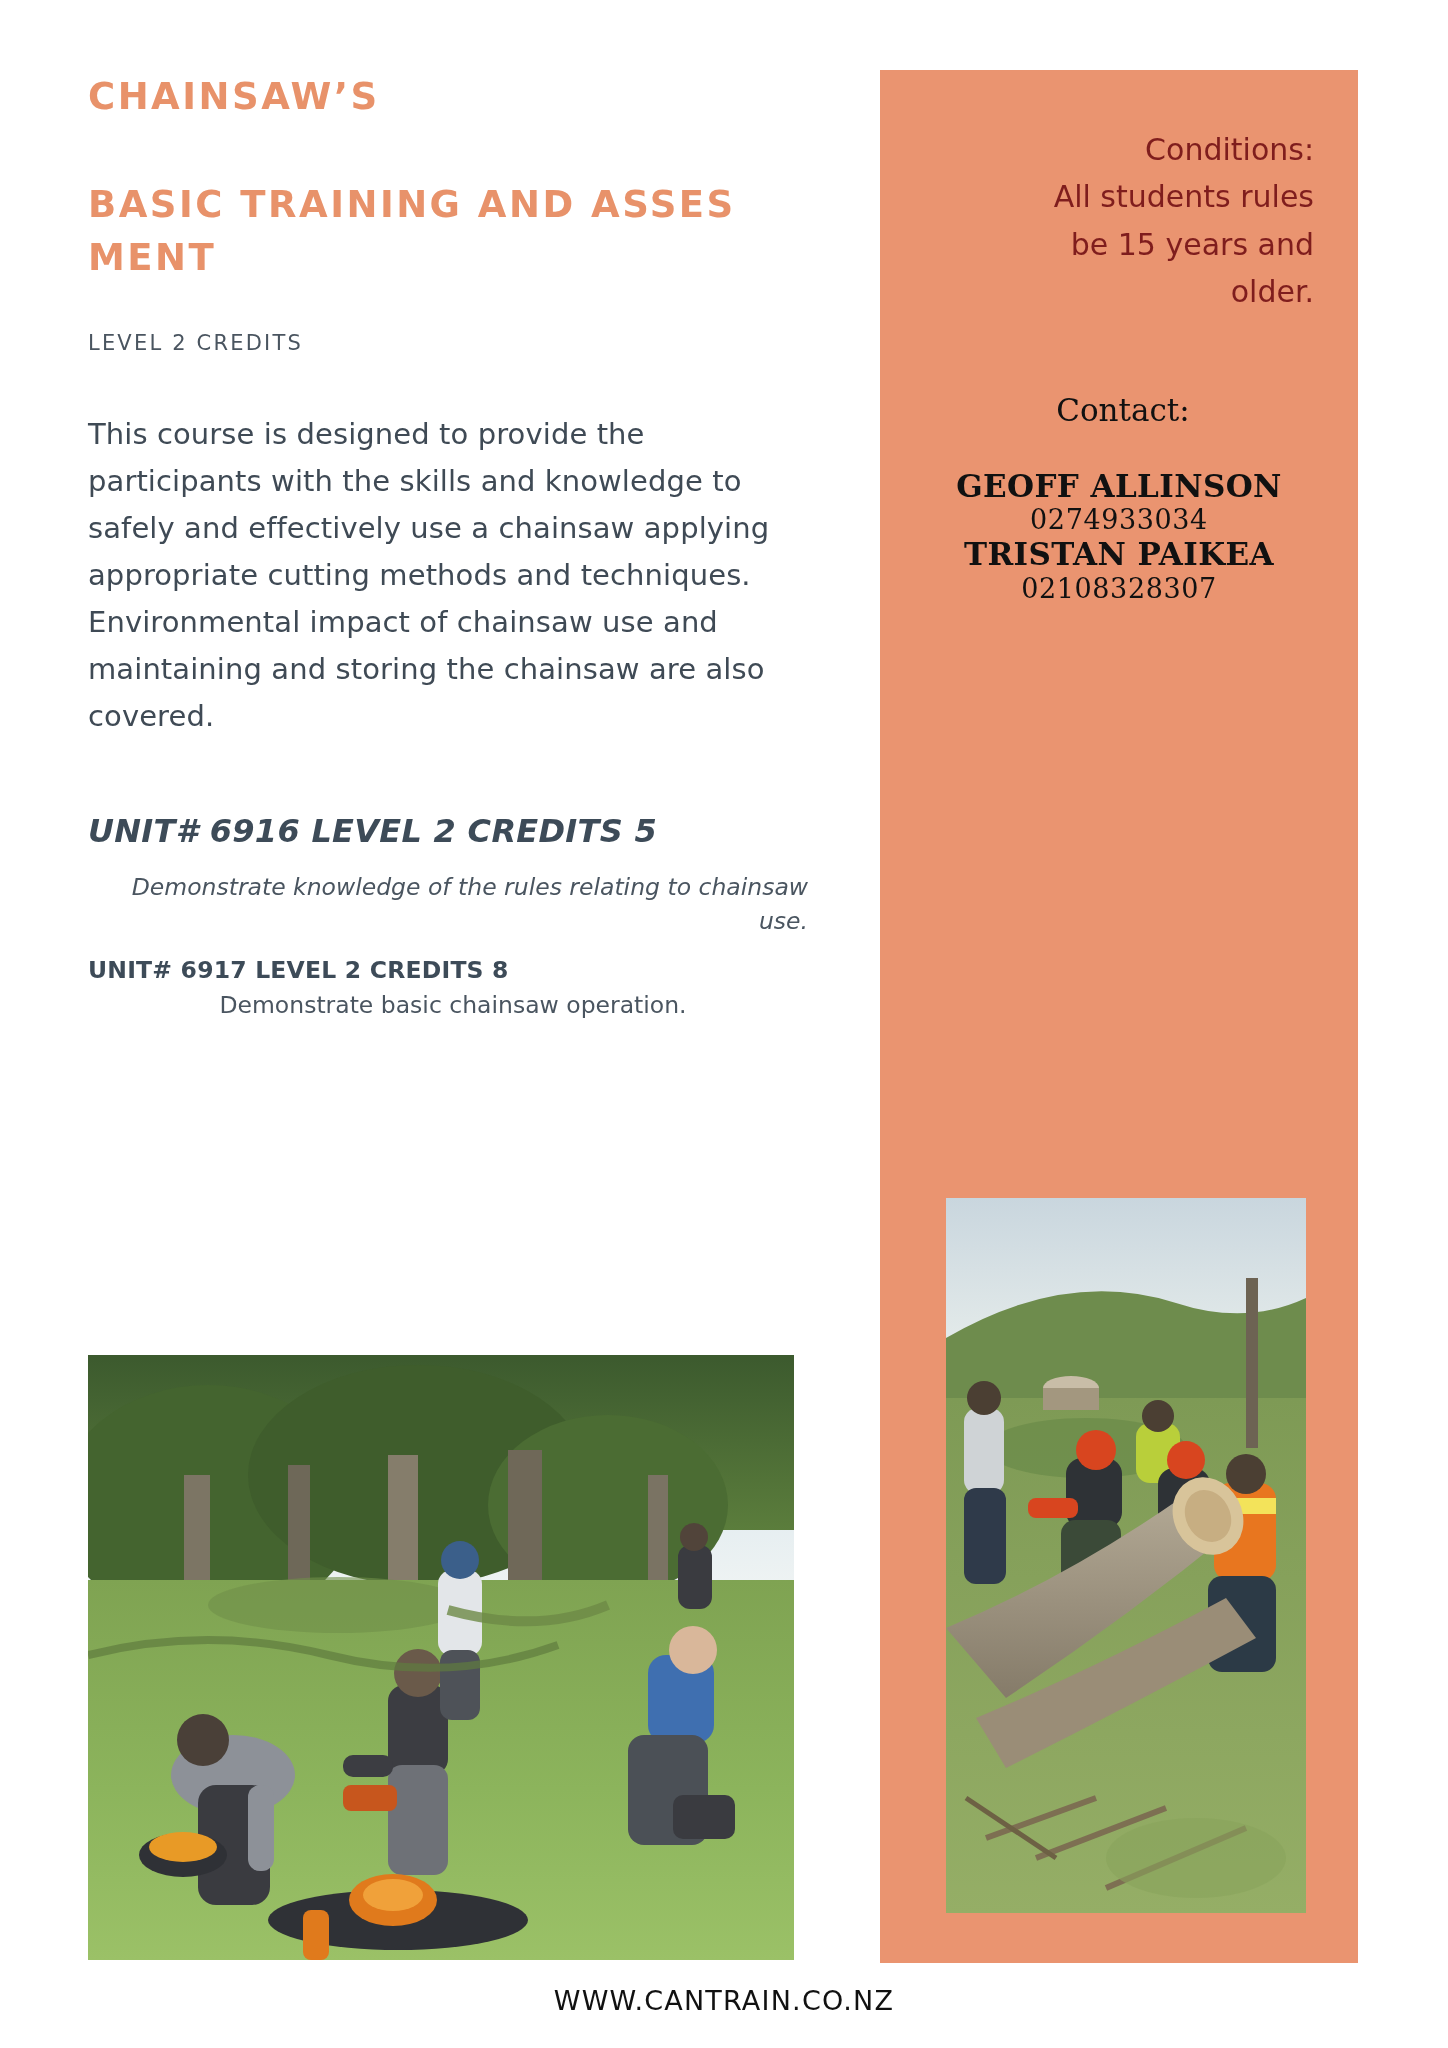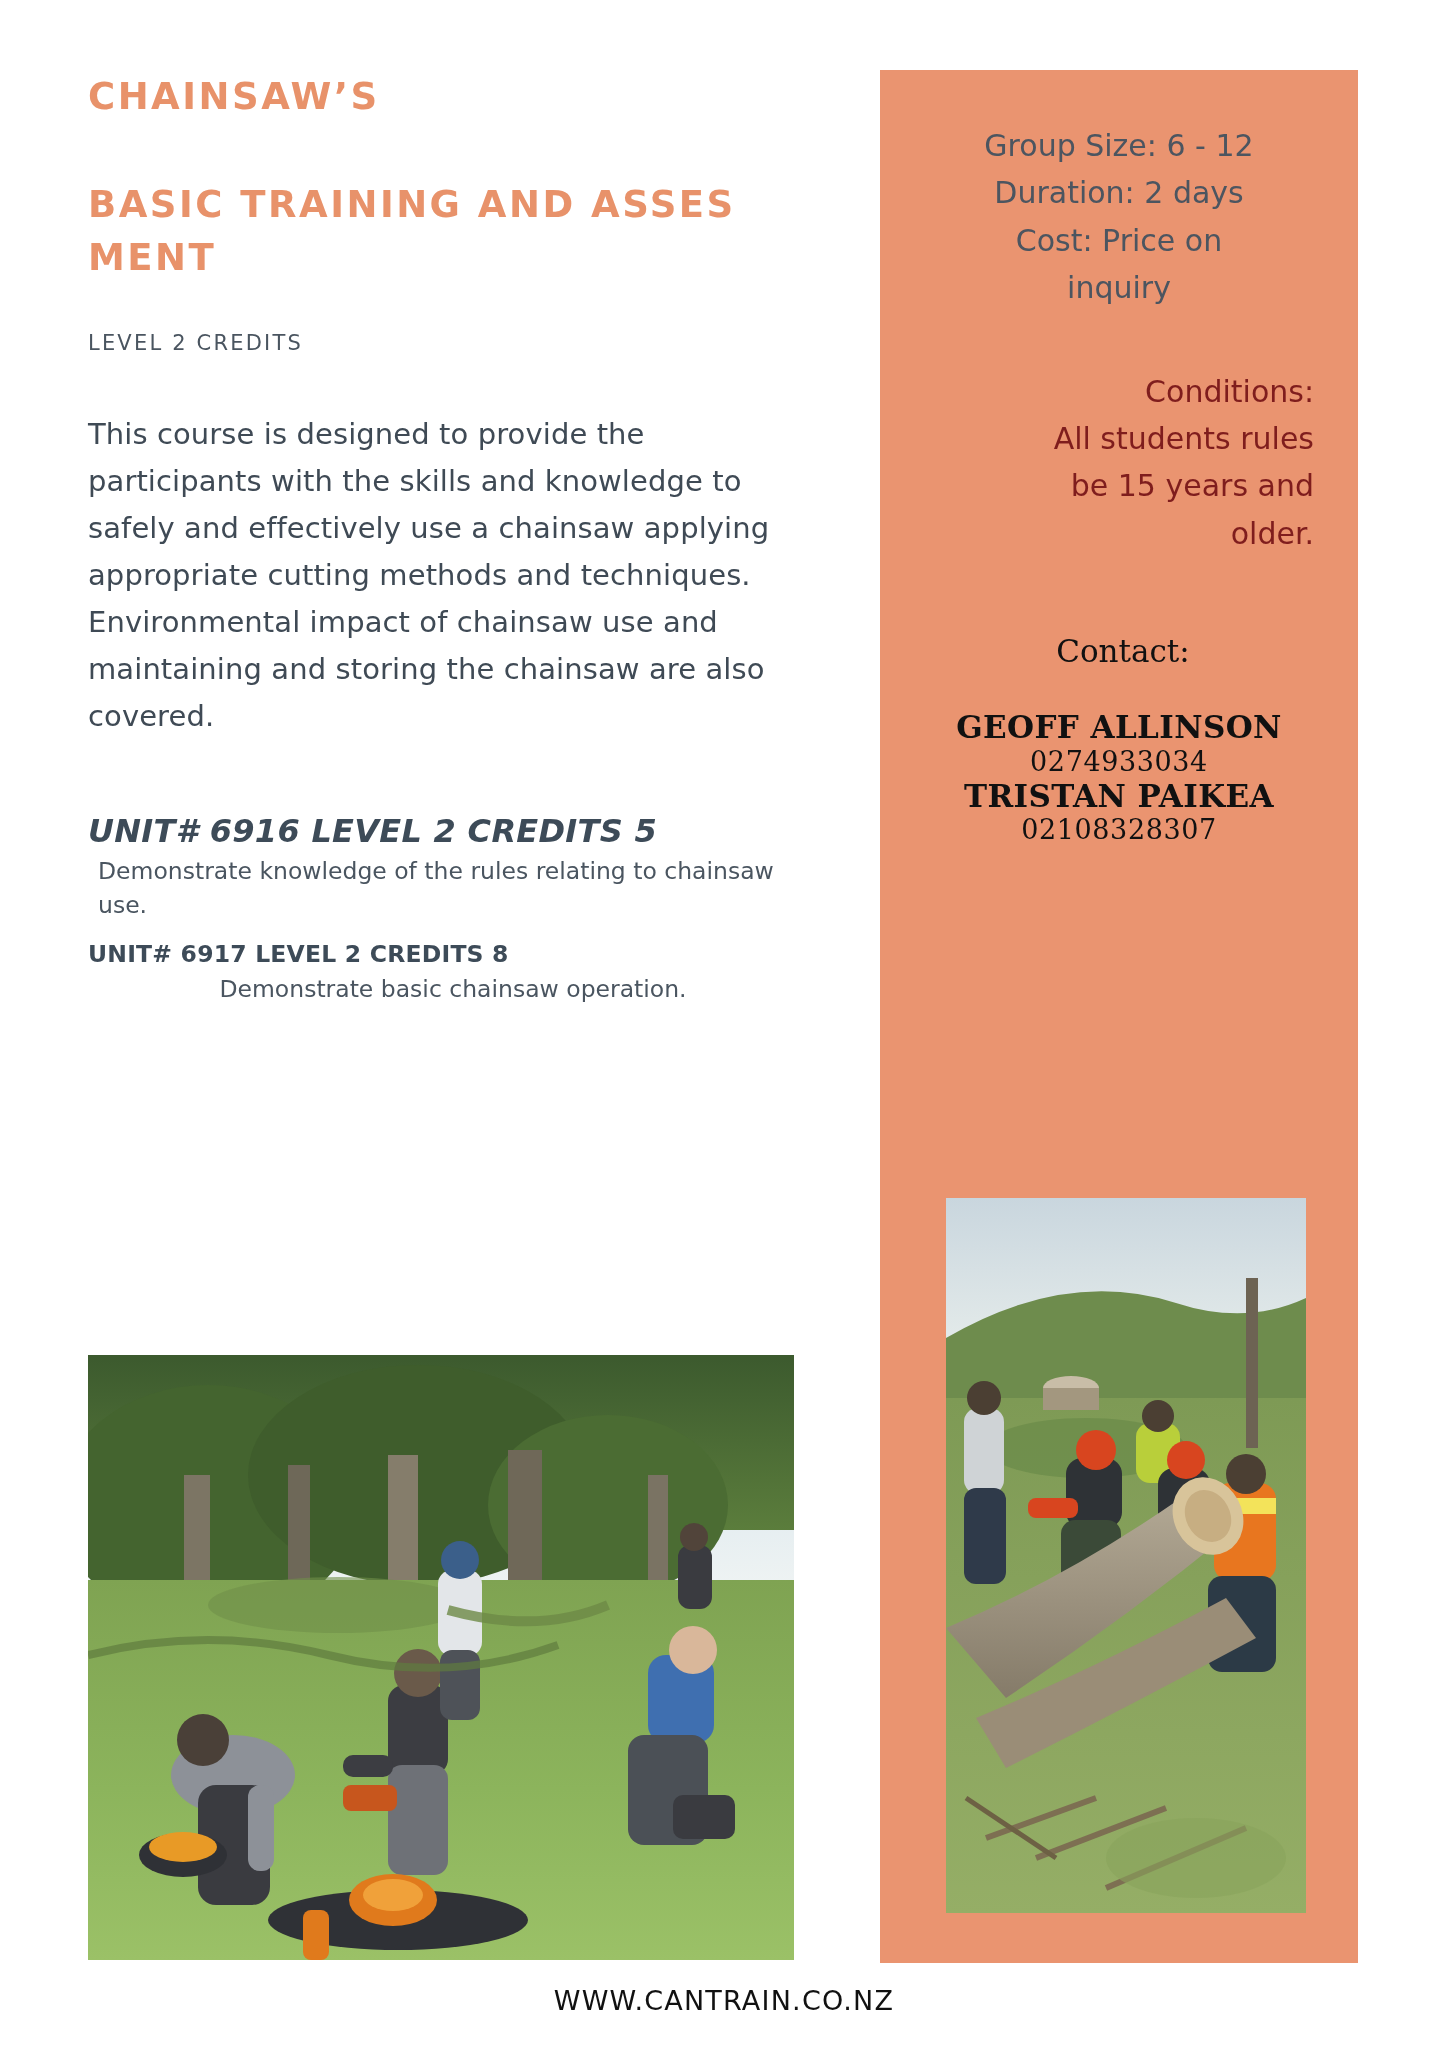--- a/index.html
+++ b/index.html
@@ -63,24 +63,26 @@
     color: #3d4b58;
   }
   .unit-head-italic {
     font-size: 32px;
     font-weight: bold;
     font-style: italic;
     letter-spacing: 0.3px;
   }
   .unit-desc-italic {
     font-size: 23.5px;
+    font-style: italic;
     line-height: 1.45;
-    margin-top: 4px;
+    margin-top: 20px;
     font-weight: 400;
     color: #4a5560;
+    text-align: right;
   }
   .unit-head {
     font-size: 23.5px;
     font-weight: bold;
     letter-spacing: 0.2px;
     margin-top: 18px;
   }
   .unit-desc {
     font-size: 23.5px;
     line-height: 1.45;
@@ -266,26 +268,20 @@
       <ellipse cx="95" cy="492" rx="34" ry="15" fill="#e89a26"></ellipse>
       <rect x="215" y="555" width="26" height="50" rx="8" fill="#e07a1c"></rect>
       <rect x="255" y="430" width="54" height="26" rx="8" fill="#c7561d"></rect>
       <rect x="585" y="440" width="62" height="44" rx="10" fill="#3a3b40"></rect>
       <path d="M0 300 Q120 270 240 300 T470 290" stroke="#5f7c3e" stroke-width="8" fill="none" opacity="0.7"></path>
       <path d="M360 255 Q450 280 520 250" stroke="#6d8a46" stroke-width="10" fill="none" opacity="0.8"></path>
     </svg>
   </div>
 
   <div class="right-panel">
-    <div class="panel-info">
-      <div>Group Size: 6 - 12</div>
-      <div>Duration: 2 days</div>
-      <div>Cost: Price on</div>
-      <div>inquiry</div>
-    </div>
     <div class="panel-conditions">
       <div>Conditions:</div>
       <div>All students rules</div>
       <div>be 15 years and</div>
       <div>older.</div>
     </div>
     <div class="contact-label">Contact:</div>
     <div class="contact-block">
       <div class="contact-name">GEOFF ALLINSON</div>
       <div class="contact-phone">0274933034</div>

